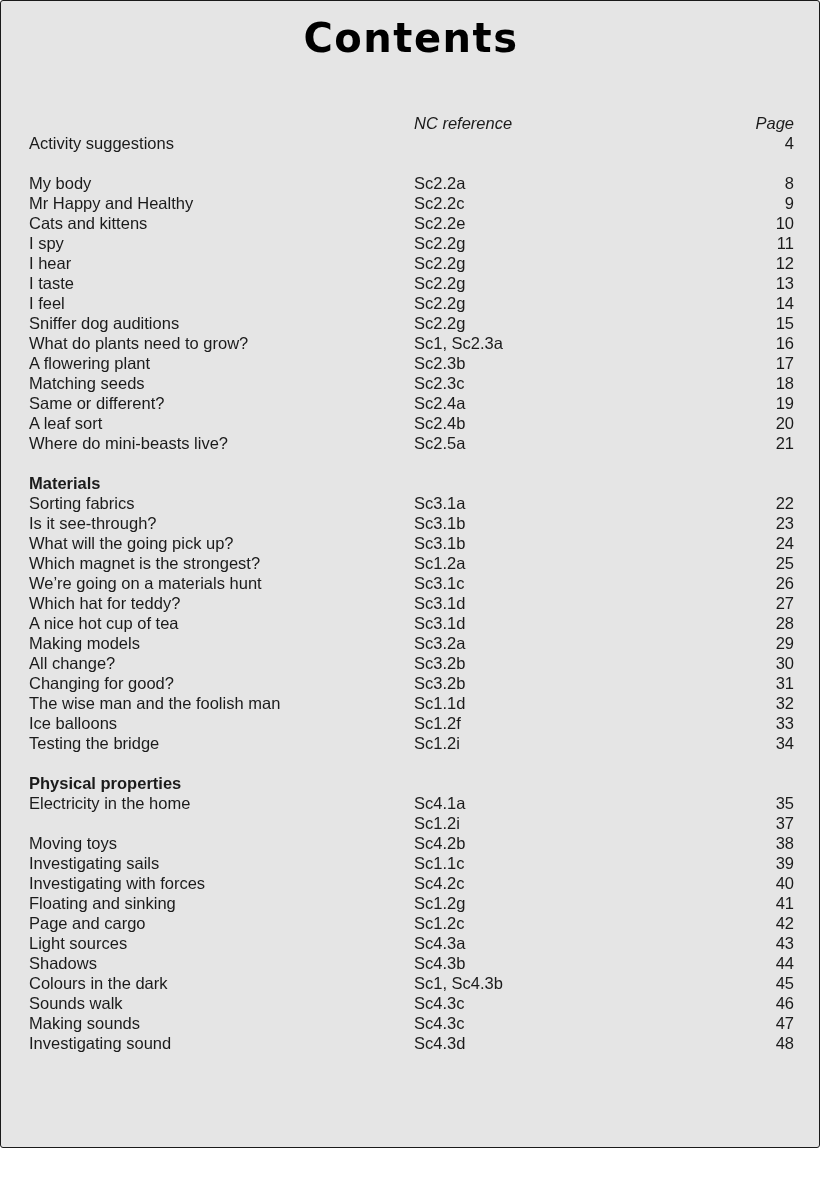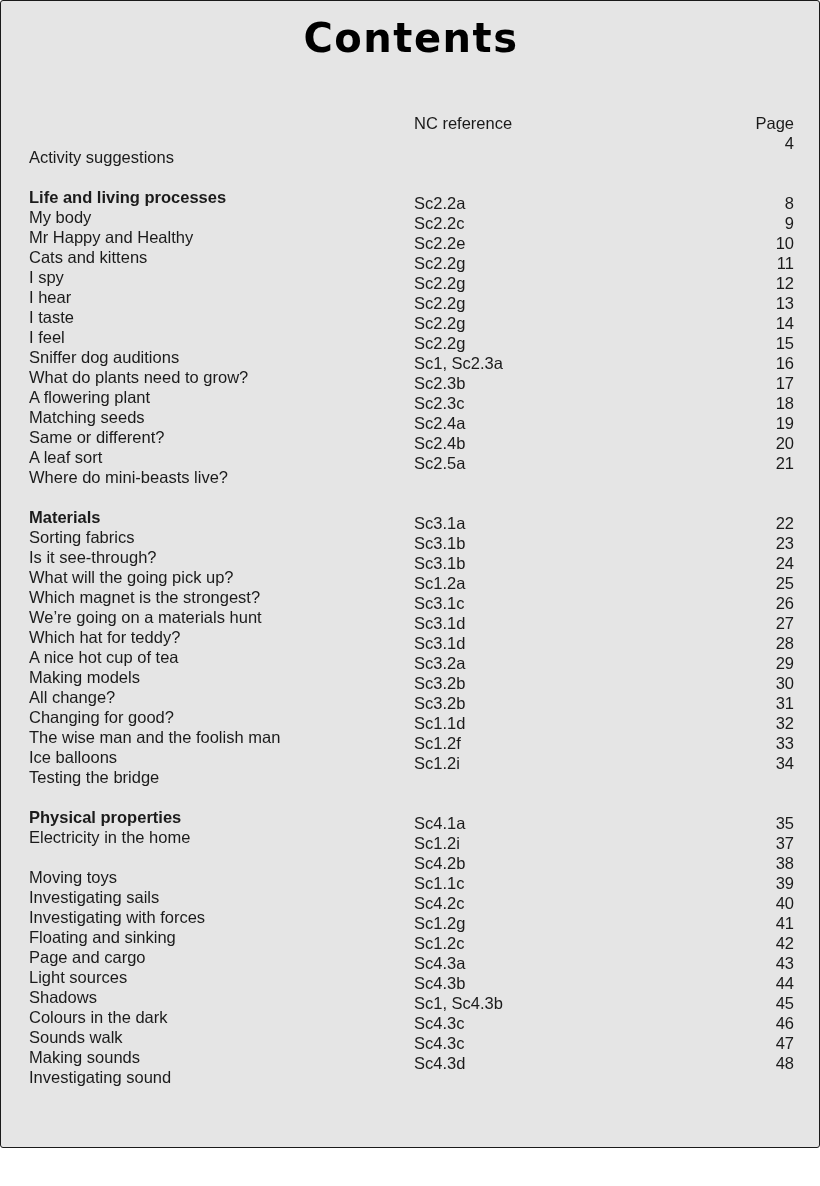--- a/index.html
+++ b/index.html
@@ -43,35 +43,36 @@
     position: relative;
     height: 20px;
     line-height: 20px;
     font-size: 16.5px;
     color: #1b1b1b;
     white-space: nowrap;
   }
   .row .c-title {
     position: absolute;
     left: 0;
-    top: 14px;
+    top: 0;
   }
   .row .c-ref {
     position: absolute;
     left: 385px;
     top: 0;
   }
   .row .c-page {
     position: absolute;
     right: 0;
     top: 0;
     text-align: left;
   }
   .row.header .c-ref,
   .row.header .c-page {
+    font-style: italic;
   }
   .row.section .c-title {
     font-weight: 700;
   }
   .spacer {
     height: 20px;
   }
 </style>
 </head>
 <body>
@@ -89,23 +90,20 @@
     </div>
 
     <div class="row">
       <span class="c-title">Activity suggestions</span>
       <span class="c-ref"></span>
       <span class="c-page">4</span>
     </div>
 
     <div id="sections-host">
         <div class="spacer"></div>
-        <div class="row section">
-          <span class="c-title">Life and living processes</span>
-        </div>
         <div class="row">
           <span class="c-title">My body</span>
           <span class="c-ref">Sc2.2a</span>
           <span class="c-page">8</span>
         </div>
         <div class="row">
           <span class="c-title">Mr Happy and Healthy</span>
           <span class="c-ref">Sc2.2c</span>
           <span class="c-page">9</span>
         </div>

